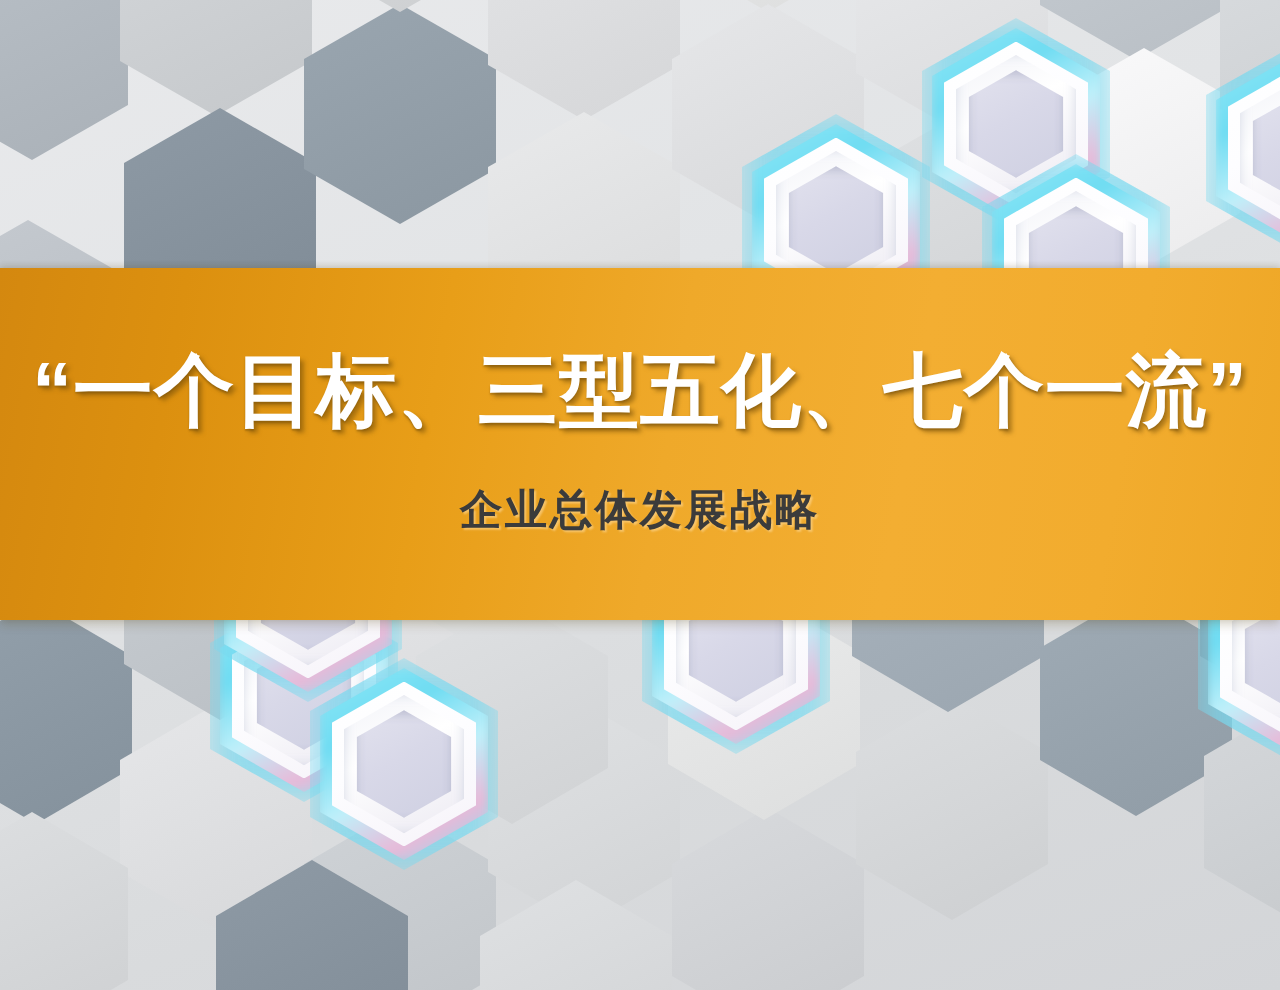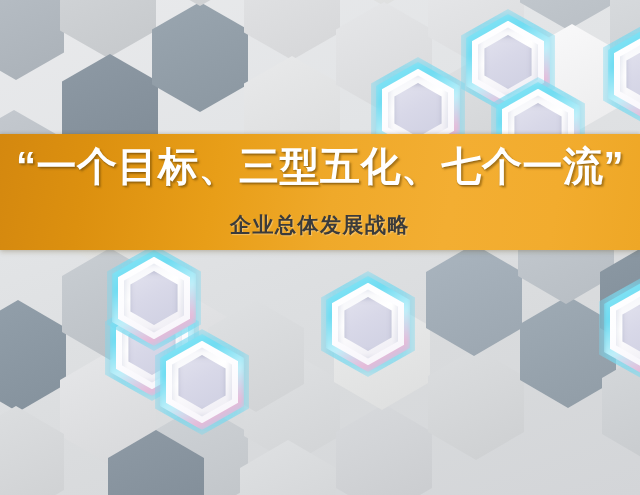--- a/index.html
+++ b/index.html
@@ -204,18 +204,18 @@
       </div>
       <div class="glow-halo" style="left: 599px; top: 275px; width: 94px; height: 106px;"></div>
       <div class="glow-wrap" style="left: 604px; top: 280px; width: 84px; height: 96px;">
         <div class="g-outer"></div>
         <div class="g-mid"></div>
         <div class="g-ring"></div>
         <div class="g-core"></div>
       </div>
     </div>
 
-  <div id="banner" style="top: 134px; height: 116px;">
+  <div id="banner" style="top: 134px; height: 176px;">
     <div id="banner-title">“一个目标、三型五化、七个一流”</div>
     <div id="banner-subtitle">企业总体发展战略</div>
   </div>
 
 </div>
 
 </body></html>

